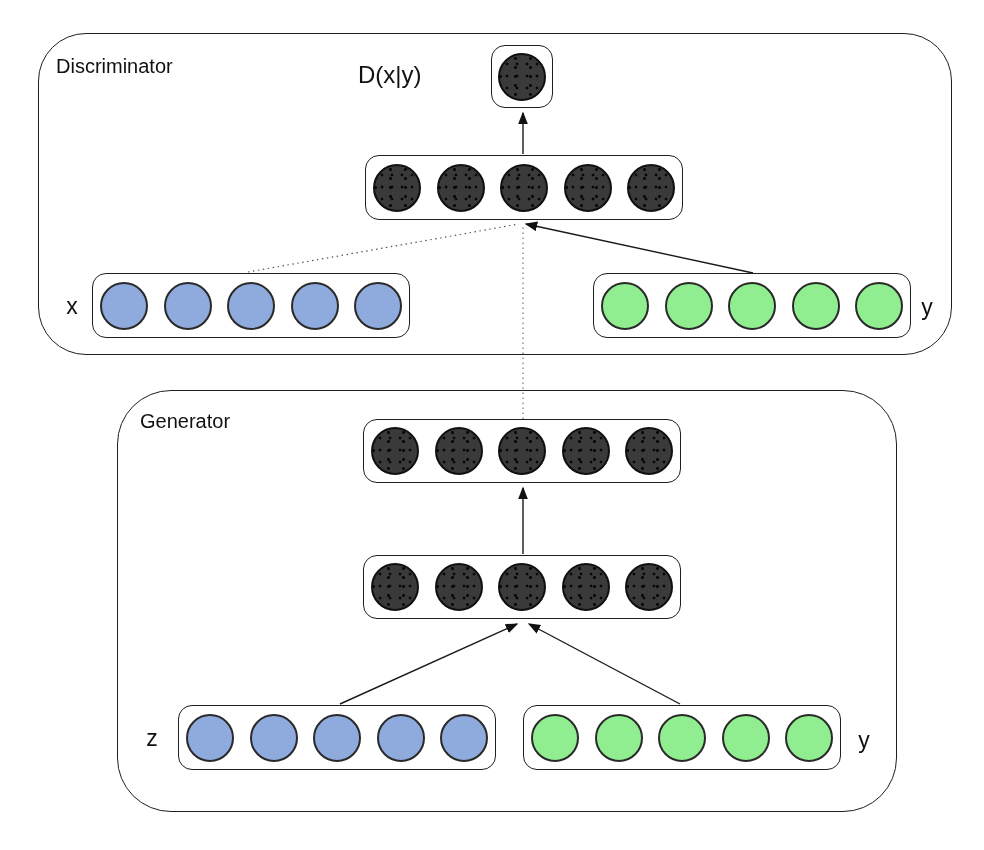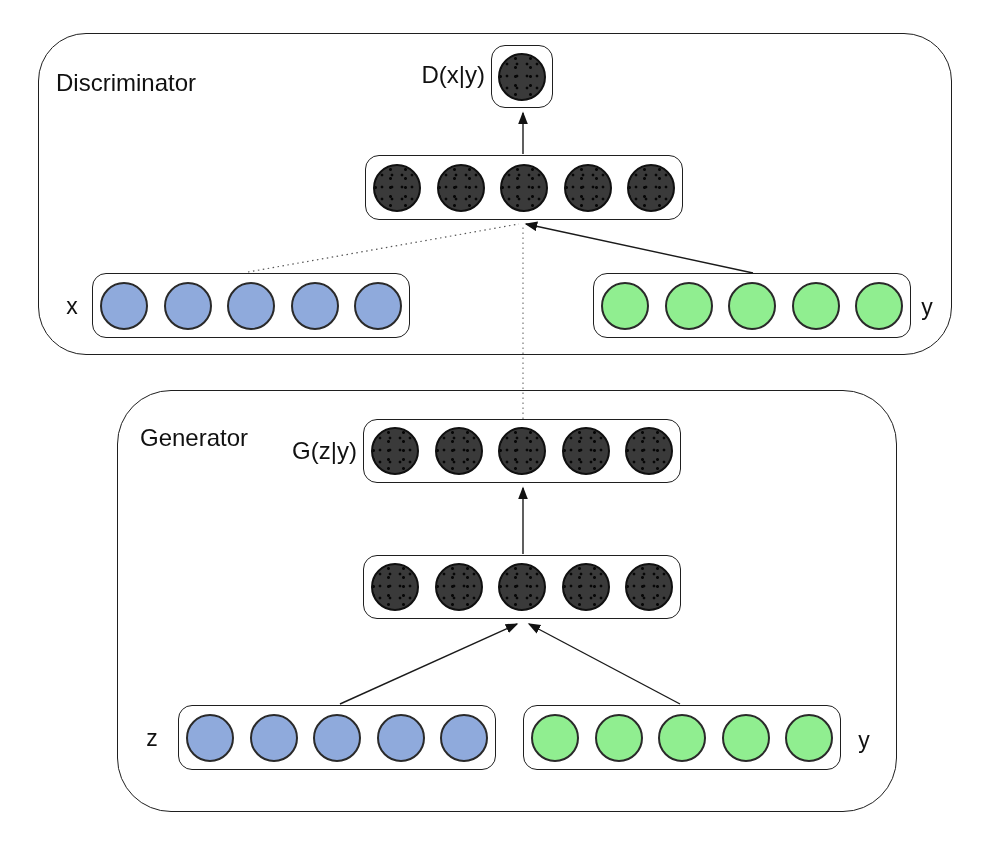--- a/index.html
+++ b/index.html
@@ -6,24 +6,24 @@
   #canvas{
     position:relative;width:984px;height:850px;background:#ffffff;overflow:hidden;
     font-family:"Liberation Sans", sans-serif;color:#111;
   }
   #edges{position:absolute;left:0;top:0;width:984px;height:850px;}
   .bigbox{
     position:absolute;border:1.5px solid #1f1f1f;background:transparent;box-sizing:border-box;
   }
   #disc-box{left:38px;top:33px;width:914px;height:322px;border-radius:48px;}
   .gen-box{left:117px;top:390px;width:780px;height:422px;border-radius:54px;}
-  .box-label{position:absolute;font-size:24px;line-height:26px;white-space:nowrap;margin-top:17px;}
+  .box-label{position:absolute;font-size:20px;line-height:26px;white-space:nowrap;}
   #disc-label{left:56px;top:53px;}
   #gen-label{left:140px;top:408px;}
-  .eq-label{position:absolute;font-size:24px;line-height:26px;text-align:right;}
+  .eq-label{position:absolute;font-size:24px;line-height:26px;text-align:left;}
   #d-label{left:358px;top:62px;width:127px;}
   #g-label{left:228px;top:438px;width:129px;}
   .io-label{position:absolute;font-size:23px;line-height:24px;width:24px;text-align:center;}
   #x-label{left:60px;top:294px;}
   #ydisc-label{left:915px;top:295px;}
   #z-label{left:140px;top:726px;}
   #ygen-label{left:852px;top:728px;}
   .layer{
     position:absolute;border:1.5px solid #1f1f1f;border-radius:14px;background:#fff;
     box-sizing:border-box;display:flex;align-items:center;justify-content:space-between;
@@ -70,21 +70,20 @@
     <line x1="680" y1="704" x2="529" y2="624" stroke="#1a1a1a" stroke-width="1.4" marker-end="url(#arrow)"></line>
   </svg>
 
   <div id="disc-box" class="bigbox"></div>
   <div class="bigbox gen-box"></div>
 
   <span id="disc-label" class="box-label">Discriminator</span>
   <span id="gen-label" class="box-label">Generator</span>
 
   <span id="d-label" class="eq-label">D(x|y)</span>
-  <span id="g-label" class="eq-label">G(z|y)</span>
 
   <span id="x-label" class="io-label">x</span>
   <span id="ydisc-label" class="io-label">y</span>
   <span id="z-label" class="io-label">z</span>
   <span id="ygen-label" class="io-label">y</span>
 
   <div id="disc-output" class="layer single">
       <div class="node dark"></div>
     </div>
   <div id="disc-hidden" class="layer">

